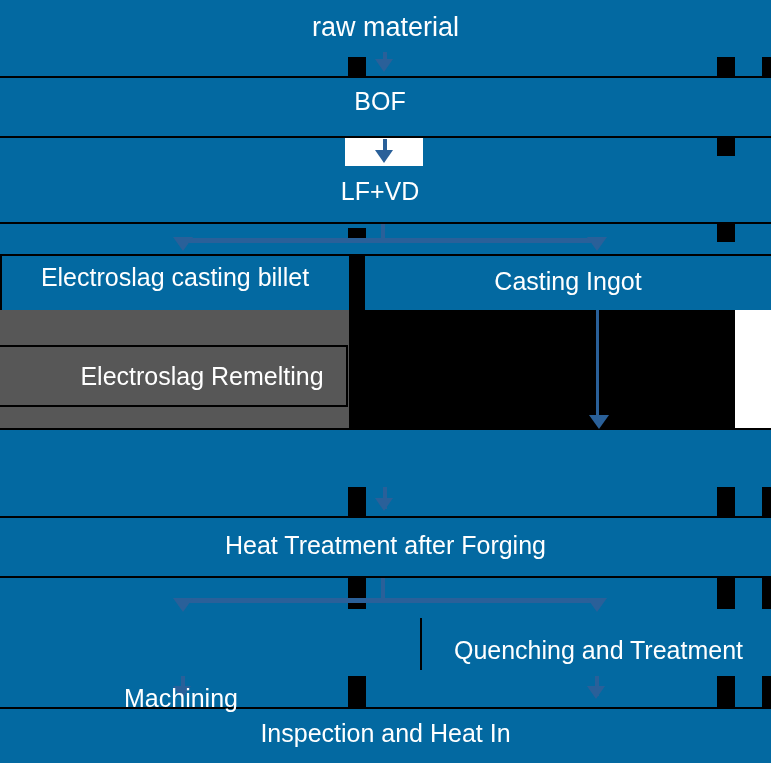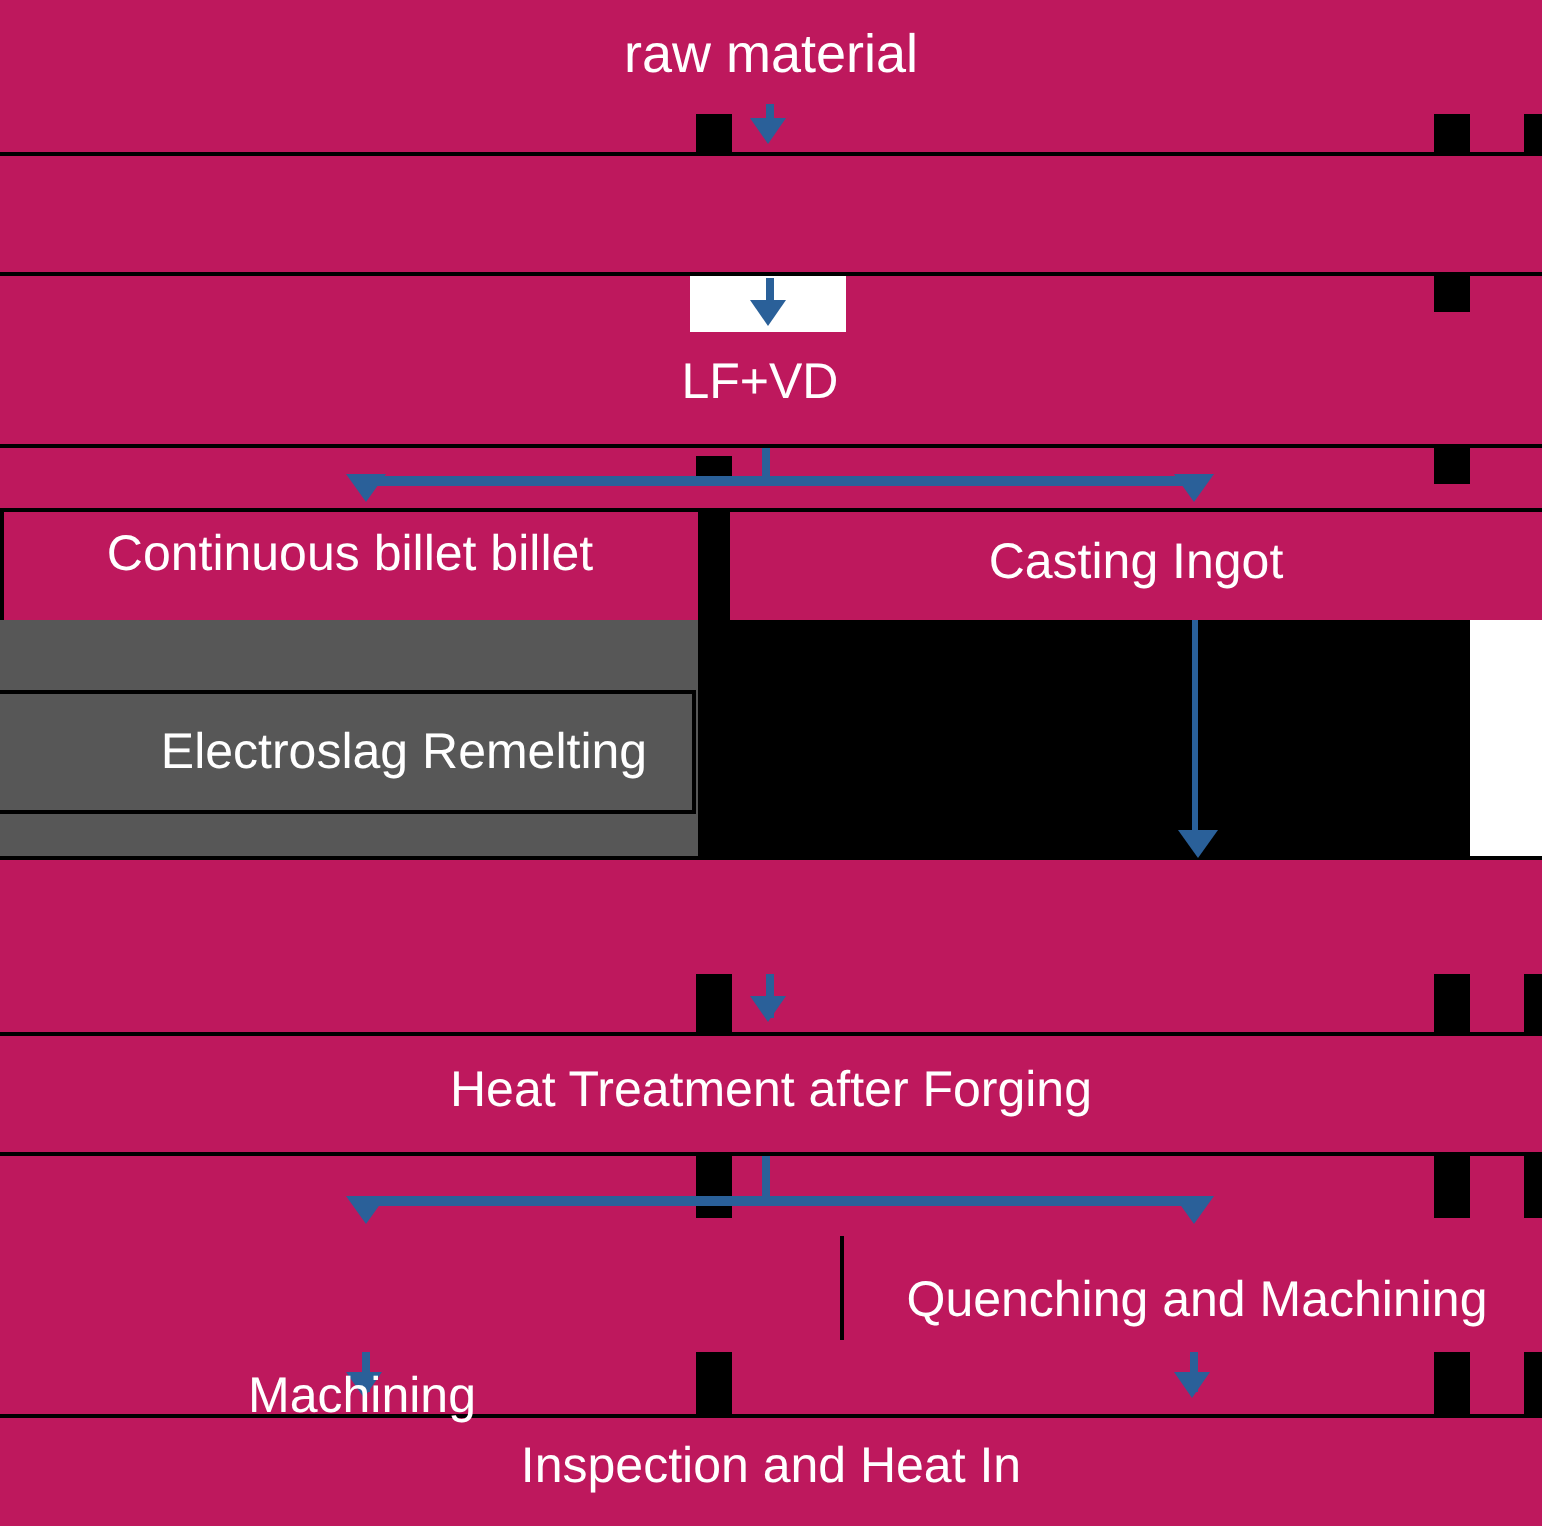--- a/index.html
+++ b/index.html
@@ -4,21 +4,21 @@
 <style>
   html, body {
     margin: 0;
     padding: 0;
     background: #ffffff;
   }
   #stage {
     position: relative;
     width: 771px;
     height: 763px;
-    background: #be185d;
+    background: #0369a1;
     overflow: hidden;
     font-family: "Liberation Sans", sans-serif;
   }
 
   
   .hline {
     position: absolute;
     left: 0;
     width: 771px;
     height: 2px;
@@ -153,31 +153,32 @@
   <div class="arrowhead" style="left:587px; top:598px;"></div>
 
   <div class="conn-v" style="left:181px; top:676px; width:4px; height:20px;"></div>
   <div class="arrowhead small" style="left:173px; top:686px;"></div>
 
   <div class="conn-v" style="left:595px; top:676px; width:4px; height:20px;"></div>
   <div class="arrowhead small" style="left:587px; top:686px;"></div>
 
   <div class="label" style="left:0px; top:14px; width:771px; font-size:27px;">raw material</div>
 
+  <div class="label" style="left:0px; top:89px; width:760px; font-size:25px;">BOF</div>
 
   <div class="label" style="left:0px; top:179px; width:760px; font-size:25px;">LF+VD</div>
 
-  <div class="label" style="left:0px; top:265px; width:350px; font-size:25px;">Continuous billet billet</div>
+  <div class="label" style="left:0px; top:265px; width:350px; font-size:25px;">Electroslag casting billet</div>
 
   <div class="label" style="left:365px; top:269px; width:406px; font-size:25px;">Casting Ingot</div>
 
   <div class="label" style="left:0px; top:364px; width:348px; font-size:25px;padding-left:28px;">Electroslag Remelting</div>
 
 
   <div class="label" style="left:0px; top:533px; width:771px; font-size:25px;">Heat Treatment after Forging</div>
 
   <div class="label" style="left:0px; top:638px; width:362px; font-size:25px;margin-top:48px;">Machining</div>
 
-  <div class="label" style="left:426px; top:638px; width:345px; font-size:25px;">Quenching and Machining</div>
+  <div class="label" style="left:426px; top:638px; width:345px; font-size:25px;">Quenching and Treatment</div>
 
   <div class="label" style="left:0px; top:721px; width:771px; font-size:25px;">Inspection and Heat In</div>
 
 </div>
 
 </body></html>

